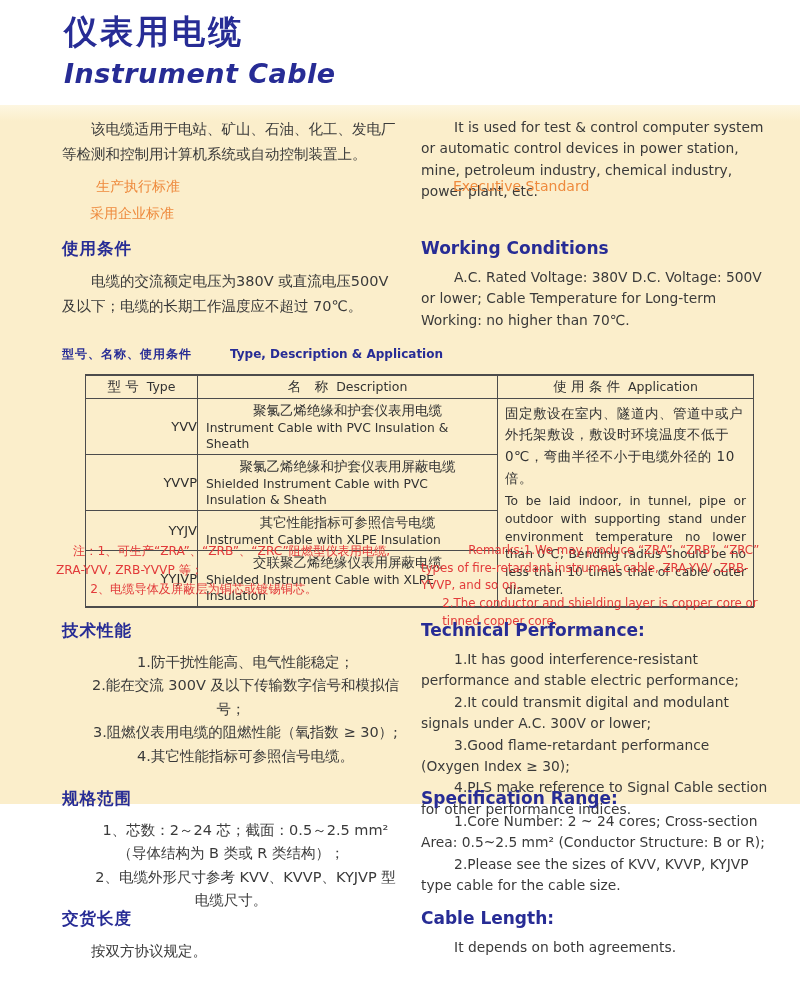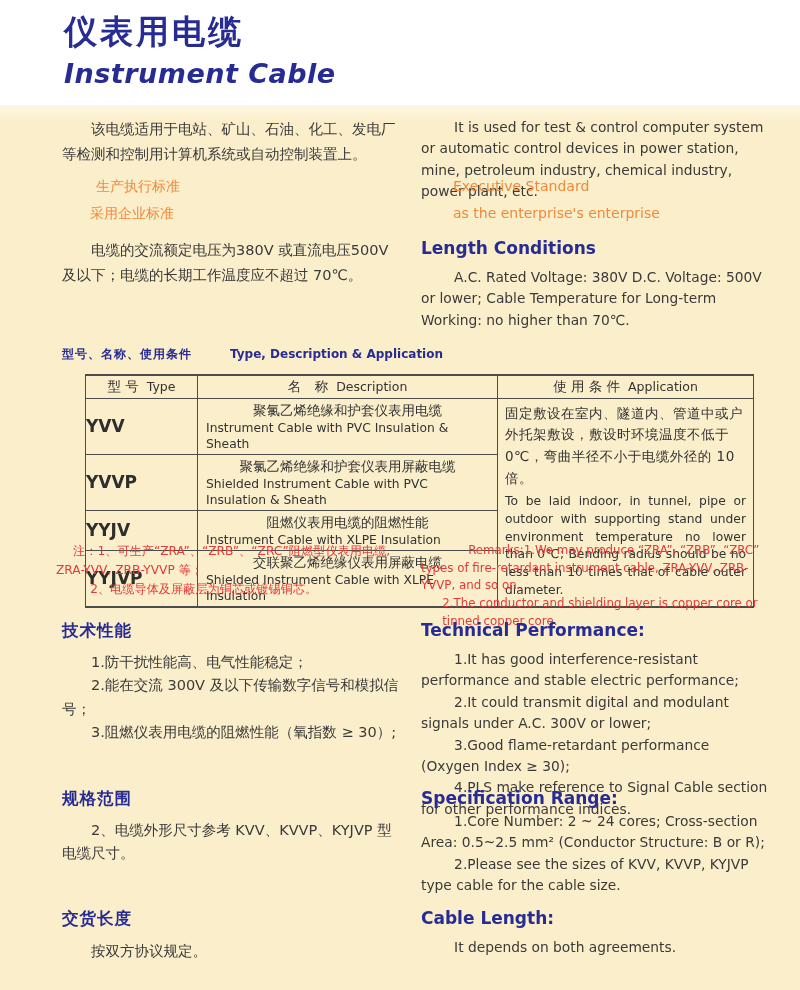--- a/index.html
+++ b/index.html
@@ -13,21 +13,21 @@
   .page { width:800px; height:990px; position:relative; }
 
   
   .hdr { height:105px; background:#ffffff; padding:14px 0 0 64px; }
   .title-zh { font-size:33px; font-weight:bold; color:#272c95; letter-spacing:3px; line-height:1.1; }
   .title-en { font-size:27px; font-weight:bold; font-style:italic; color:#272c95; margin-top:8px; letter-spacing:0.5px; }
 
   
   .content {
     position:relative;
-    height:885px;
+    height:699px;
     background:#fbeecb;
     background-image:linear-gradient(180deg,#fdf6e1 0px,#fbeecb 16px);
   }
   .sec { position:absolute; left:62px; right:30px; }
   .cols { display:grid; grid-template-columns:338px 347px; column-gap:21px; }
   .cols-n { display:grid; grid-template-columns:344px 347px; column-gap:21px; }
 
   p { margin:0; }
   .zh-p { font-size:14.5px; line-height:1.72; color:#3a3a3a; }
   .en-p { font-size:13.8px; line-height:1.55; color:#3a3a3a; }
@@ -49,37 +49,37 @@
     margin:11px 0 0 23px;
     width:668px;
     table-layout:fixed;
     background:transparent;
   }
   table.type-tbl th, table.type-tbl td { border:1px solid #4c4c4c; }
   table.type-tbl { border-top:2px solid #4c4c4c; border-bottom:2px solid #4c4c4c; }
   .w1 { width:112px; } .w2 { width:300px; } .w3 { width:256px; }
   th { font-weight:normal; font-size:13.5px; color:#333; height:23px; text-align:center; }
   th .th-en { font-size:12.5px; margin-left:8px; }
-  td.c1 { text-align:left; font-size:17px; font-weight:bold; color:#2e2e2e; }
+  td.c1 { text-align:right; font-size:13px; font-weight:normal; color:#2e2e2e; }
   td.c2 { padding:2px 8px; }
   td.c2 .d-zh { font-size:13.5px; line-height:19px; color:#333;text-align:center; }
   td.c2 .d-en { font-size:12.3px; line-height:16px; color:#333; }
   td.c3 { vertical-align:top; padding:4px 7px; }
   .app-zh { font-size:13.5px; line-height:1.62; color:#333; letter-spacing:0.5px; }
   .app-en { font-size:12.3px; line-height:1.45; color:#333; text-align:justify; margin-top:3px; }
 
   .notes-zh { color:#e23a3a; font-size:12.2px; line-height:1.55; }
   .notes-zh .n1 { text-indent:1.4em; }
   .notes-zh .n2 { padding-left:2.8em; }
   .notes-en { color:#e23a3a; font-size:11.8px; line-height:1.5; }
   .notes-en .n1 { text-indent:4em; }
   .notes-en .n2 { padding-left:1.8em; }
 
   .lst p { margin:0; }
-  .lst .zh-p { line-height:1.62; }
+  .lst .zh-p { line-height:1.62;text-align:center; }
   .lst .en-p { line-height:1.55; }
   .pl-a { padding-left:34px; }
   .pl-b { padding-left:28px; }
   .pl-c { padding-left:32px; }
 </style>
 </head>
 <body>
 
 <div class="page">
 
@@ -95,30 +95,30 @@
       <p class="en-p ind-en">It is used for test &amp; control computer system or automatic control devices in power station, mine, petroleum industry, chemical industry, power plant, etc.</p>
     </section>
 
     <section class="sec cols" style="top:68px">
       <div class="orange">
         <p class="pl-a">生产执行标准</p>
         <p class="pl-b">采用企业标准</p>
       </div>
       <div class="orange pl-c">
         <p>Executive Standard</p>
-        <p>as the enterprise's enterprise</p>
       </div>
     </section>
 
     <section class="sec cols" style="top:133px">
       <div>
+        <h3 class="h-zh">使用条件</h3>
         <p class="zh-p ind-zh">电缆的交流额定电压为380V 或直流电压500V及以下；电缆的长期工作温度应不超过 70℃。</p>
       </div>
       <div>
-        <h3 class="h-en">Length Conditions</h3>
+        <h3 class="h-en">Working Conditions</h3>
         <p class="en-p ind-en">A.C. Rated Voltage: 380V  D.C. Voltage: 500V or lower; Cable Temperature for Long-term Working: no higher than 70℃.</p>
       </div>
     </section>
 
     <section class="sec" style="top:238px">
       <div class="type-title">
         <span class="t-zh">型号、名称、使用条件</span><span class="t-en">Type, Description &amp; Application</span>
       </div>
 
       <table class="type-tbl">
@@ -149,21 +149,21 @@
           <tr>
             <td class="c1">YVVP</td>
             <td class="c2">
               <div class="d-zh">聚氯乙烯绝缘和护套仪表用屏蔽电缆</div>
               <div class="d-en">Shielded Instrument Cable with PVC Insulation &amp; Sheath</div>
             </td>
           </tr>
           <tr>
             <td class="c1">YYJV</td>
             <td class="c2">
-              <div class="d-zh">阻燃仪表用电缆的阻燃性能</div>
+              <div class="d-zh">其它性能指标可参照信号电缆</div>
               <div class="d-en">Instrument Cable with XLPE Insulation</div>
             </td>
           </tr>
           <tr>
             <td class="c1">YYJVP</td>
             <td class="c2">
               <div class="d-zh">交联聚乙烯绝缘仪表用屏蔽电缆</div>
               <div class="d-en">Shielded Instrument Cable with XLPE Insulation</div>
             </td>
           </tr>
@@ -182,37 +182,39 @@
       </div>
     </section>
 
     <section class="sec cols" style="top:515px">
       <div>
         <h3 class="h-zh">技术性能</h3>
         <div class="lst">
           <p class="zh-p ind-zh">1.防干扰性能高、电气性能稳定；</p>
           <p class="zh-p ind-zh">2.能在交流 300V 及以下传输数字信号和模拟信号；</p>
           <p class="zh-p ind-zh">3.阻燃仪表用电缆的阻燃性能（氧指数 ≥ 30）;</p>
+          <p class="zh-p ind-zh">4.其它性能指标可参照信号电缆。</p>
         </div>
       </div>
       <div>
         <h3 class="h-en">Technical Performance:</h3>
         <div class="lst">
           <p class="en-p ind-en">1.It has good interference-resistant performance and stable electric performance;</p>
           <p class="en-p ind-en">2.It could transmit digital and modulant signals under A.C. 300V or lower;</p>
           <p class="en-p ind-en">3.Good flame-retardant performance (Oxygen Index ≥ 30);</p>
           <p class="en-p ind-en">4.PLS make reference to Signal Cable section for other performance indices.</p>
         </div>
       </div>
     </section>
 
     <section class="sec cols" style="top:683px">
       <div>
         <h3 class="h-zh">规格范围</h3>
         <div class="lst">
+          <p class="zh-p ind-zh">1、芯数：2～24 芯；截面：0.5～2.5 mm²（导体结构为 B 类或 R 类结构）；</p>
           <p class="zh-p ind-zh">2、电缆外形尺寸参考 KVV、KVVP、KYJVP 型电缆尺寸。</p>
         </div>
       </div>
       <div>
         <h3 class="h-en">Specification Range:</h3>
         <div class="lst" style="margin-top:3px">
           <p class="en-p ind-en">1.Core Number: 2 ~ 24 cores; Cross-section Area: 0.5~2.5 mm² (Conductor Structure: B or R);</p>
           <p class="en-p ind-en">2.Please see the sizes of KVV, KVVP, KYJVP type cable for the cable size.</p>
         </div>
       </div>

